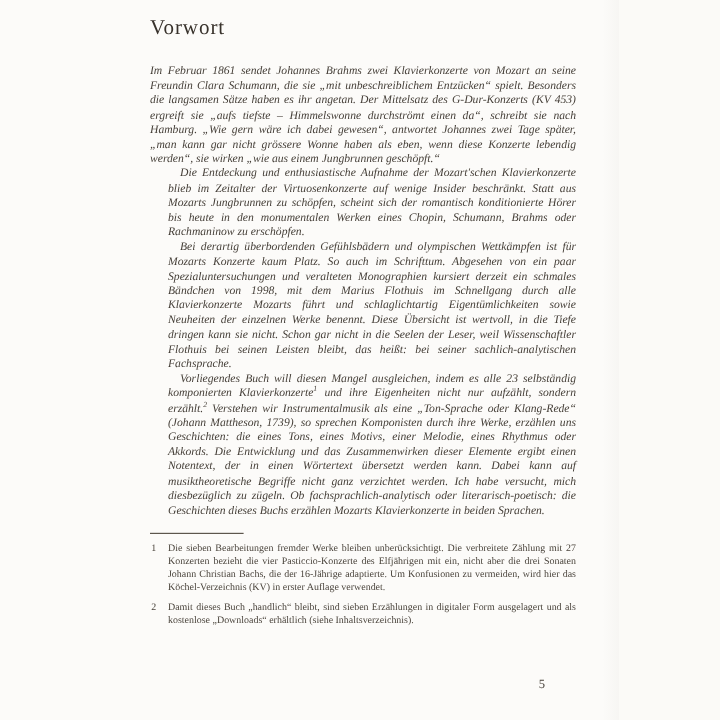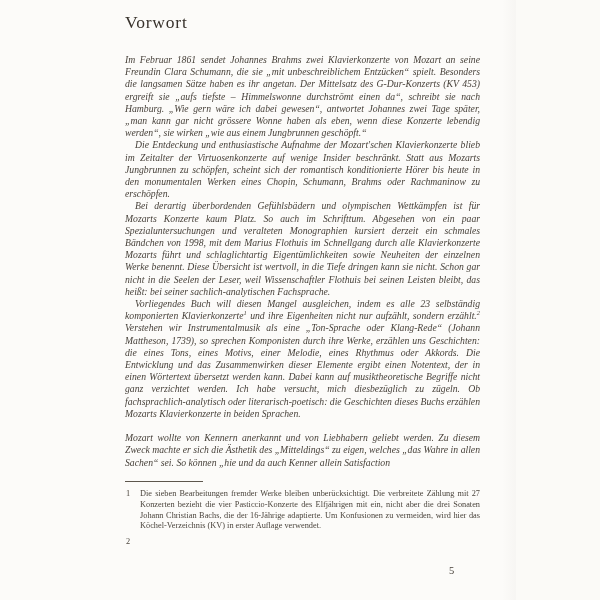--- a/index.html
+++ b/index.html
@@ -36,21 +36,21 @@
     margin: 0 0 21px 0;
   }
   .body p {
     margin: 0;
     font-size: 9.7px;
     line-height: 12.2px;
     text-align: justify;
     color: #453f38;
     font-style: italic;
   }
-  .body p.indent { text-indent: 10px; }
+  .body p.indent { text-indent: 10px; margin-left: 15px; }
   .body p.section-break { margin-top: 12px; }
   sup {
     font-size: 6.5px;
     line-height: 0;
     vertical-align: super;
   }
   .fn-rule {
     width: 78px;
     border-top: 1px solid #5d564d;
     margin: 12px 0 7px 0;
@@ -77,26 +77,25 @@
 <div class="page">
   <div class="content">
 
     <h1 class="title">Vorwort</h1>
 
     <div class="body">
       <p>Im Februar 1861 sendet Johannes Brahms zwei Klavierkonzerte von Mozart an seine Freundin Clara Schumann, die sie „mit unbeschreiblichem Entzücken“ spielt. Besonders die langsamen Sätze haben es ihr angetan. Der Mittelsatz des G-Dur-Konzerts (KV 453) ergreift sie „aufs tiefste – Himmelswonne durchströmt einen da“, schreibt sie nach Hamburg. „Wie gern wäre ich dabei gewesen“, antwortet Johannes zwei Tage später, „man kann gar nicht grössere Wonne haben als eben, wenn diese Konzerte lebendig werden“, sie wirken „wie aus einem Jungbrunnen geschöpft.“</p>
       <p class="indent">Die Entdeckung und enthusiastische Aufnahme der Mozart'schen Klavierkonzerte blieb im Zeitalter der Virtuosenkonzerte auf wenige Insider beschränkt. Statt aus Mozarts Jungbrunnen zu schöpfen, scheint sich der romantisch konditionierte Hörer bis heute in den monumentalen Werken eines Chopin, Schumann, Brahms oder Rachmaninow zu erschöpfen.</p>
       <p class="indent">Bei derartig überbordenden Gefühlsbädern und olympischen Wettkämpfen ist für Mozarts Konzerte kaum Platz. So auch im Schrifttum. Abgesehen von ein paar Spezialuntersuchungen und veralteten Monographien kursiert derzeit ein schmales Bändchen von 1998, mit dem Marius Flothuis im Schnellgang durch alle Klavierkonzerte Mozarts führt und schlaglichtartig Eigentümlichkeiten sowie Neuheiten der einzelnen Werke benennt. Diese Übersicht ist wertvoll, in die Tiefe dringen kann sie nicht. Schon gar nicht in die Seelen der Leser, weil Wissenschaftler Flothuis bei seinen Leisten bleibt, das heißt: bei seiner sachlich-analytischen Fachsprache.</p>
       <p class="indent"><span>Vorliegendes Buch will diesen Mangel ausgleichen, indem es alle 23 selbständig komponierten Klavierkonzerte</span><sup>1</sup><span> und ihre Eigenheiten nicht nur aufzählt, sondern erzählt.</span><sup>2</sup><span> Verstehen wir Instrumentalmusik als eine „Ton-Sprache oder Klang-Rede“ (Johann Mattheson, 1739), so sprechen Komponisten durch ihre Werke, erzählen uns Geschichten: die eines Tons, eines Motivs, einer Melodie, eines Rhythmus oder Akkords. Die Entwicklung und das Zusammenwirken dieser Elemente ergibt einen Notentext, der in einen Wörtertext übersetzt werden kann. Dabei kann auf musiktheoretische Begriffe nicht ganz verzichtet werden. Ich habe versucht, mich diesbezüglich zu zügeln. Ob fachsprachlich-analytisch oder literarisch-poetisch: die Geschichten dieses Buchs erzählen Mozarts Klavierkonzerte in beiden Sprachen.</span></p>
-      <p class="section-break">Mozart wollte von Kennern anerkannt und von Liebhabern geliebt werden. Zu diesem Zweck machte er sich die Ästhetik des „Mitteldings“ zu eigen, welches „das Wahre in allen Sachen“ sei. So können „hie und da auch Kenner allein Satisfaction</p>
     </div>
 
     <div class="fn-rule"></div>
 
     <div class="footnotes">
       <p class="fn"><span class="fn-num">1</span><span>Die sieben Bearbeitungen fremder Werke bleiben unberücksichtigt. Die verbreitete Zählung mit 27 Konzerten bezieht die vier Pasticcio-Konzerte des Elfjährigen mit ein, nicht aber die drei Sonaten Johann Christian Bachs, die der 16-Jährige adaptierte. Um Konfusionen zu vermeiden, wird hier das Köchel-Verzeichnis (KV) in erster Auflage verwendet.</span></p>
-      <p class="fn"><span class="fn-num">2</span></p>
+      <p class="fn"><span class="fn-num">2</span><span>Damit dieses Buch „handlich“ bleibt, sind sieben Erzählungen in digitaler Form ausgelagert und als kostenlose „Downloads“ erhältlich (siehe Inhaltsverzeichnis).</span></p>
     </div>
 
   </div>
 
   <div class="page-number">5</div>
 </div>
 
 </body></html>

